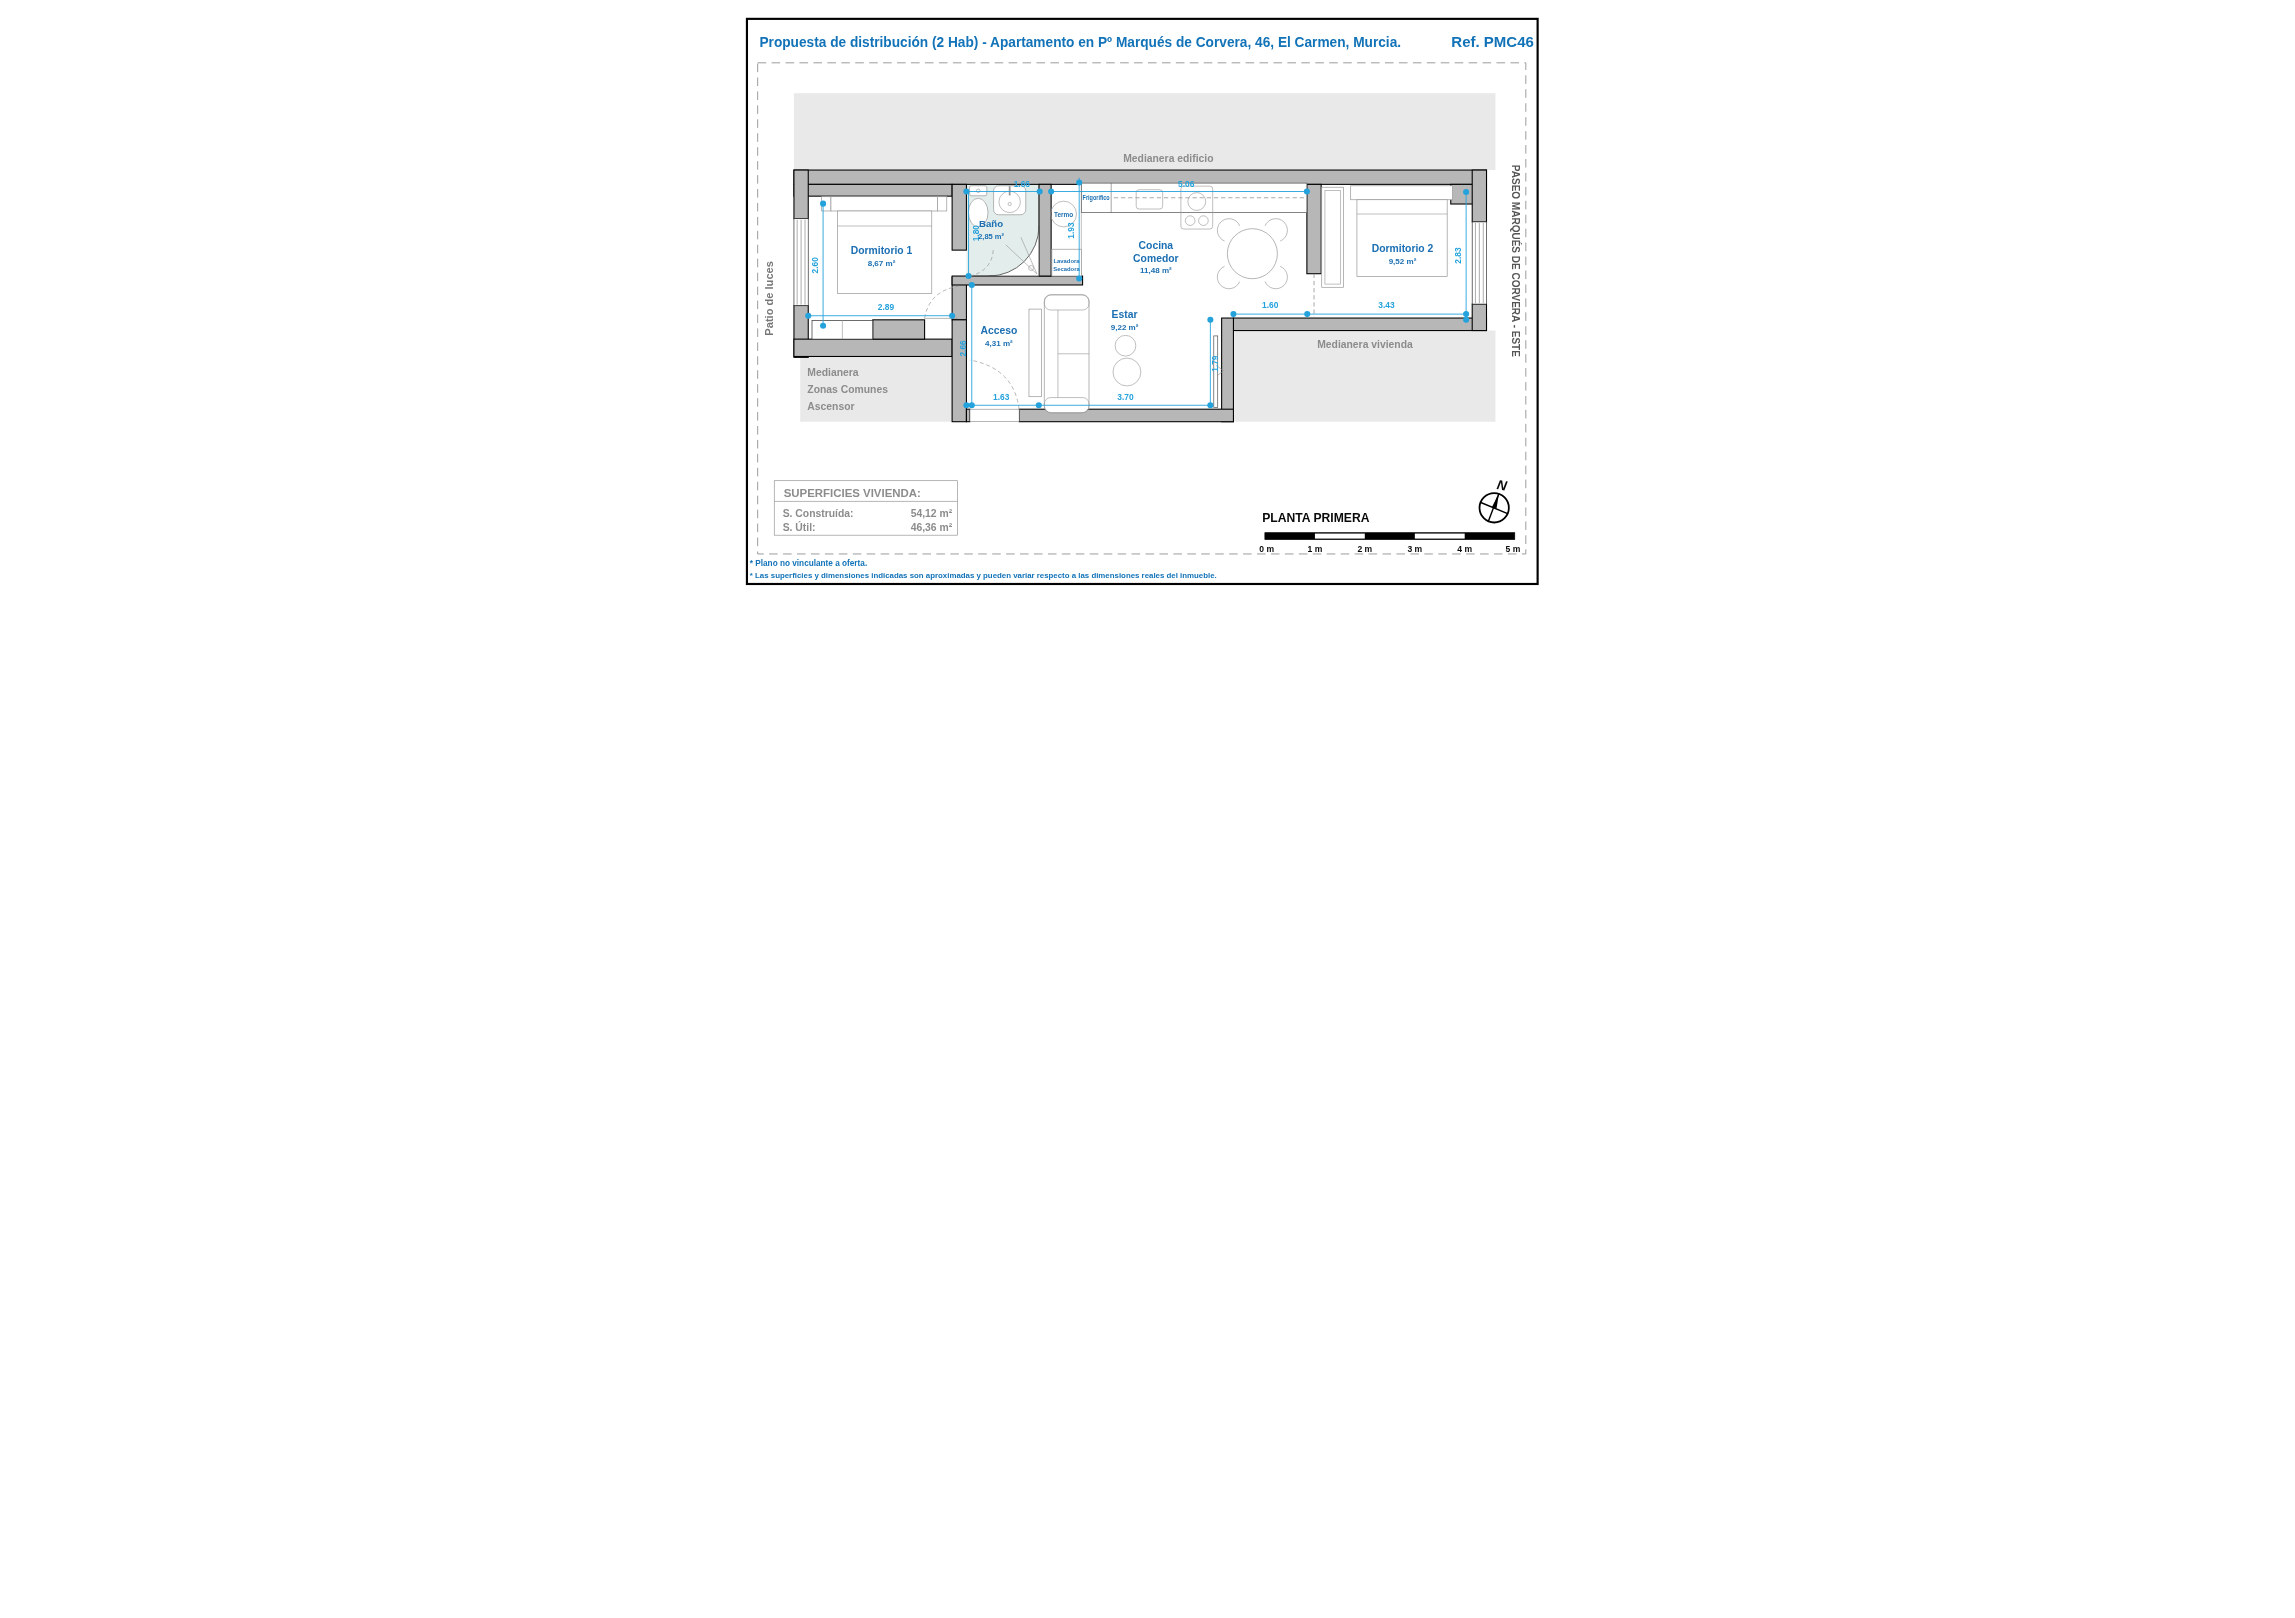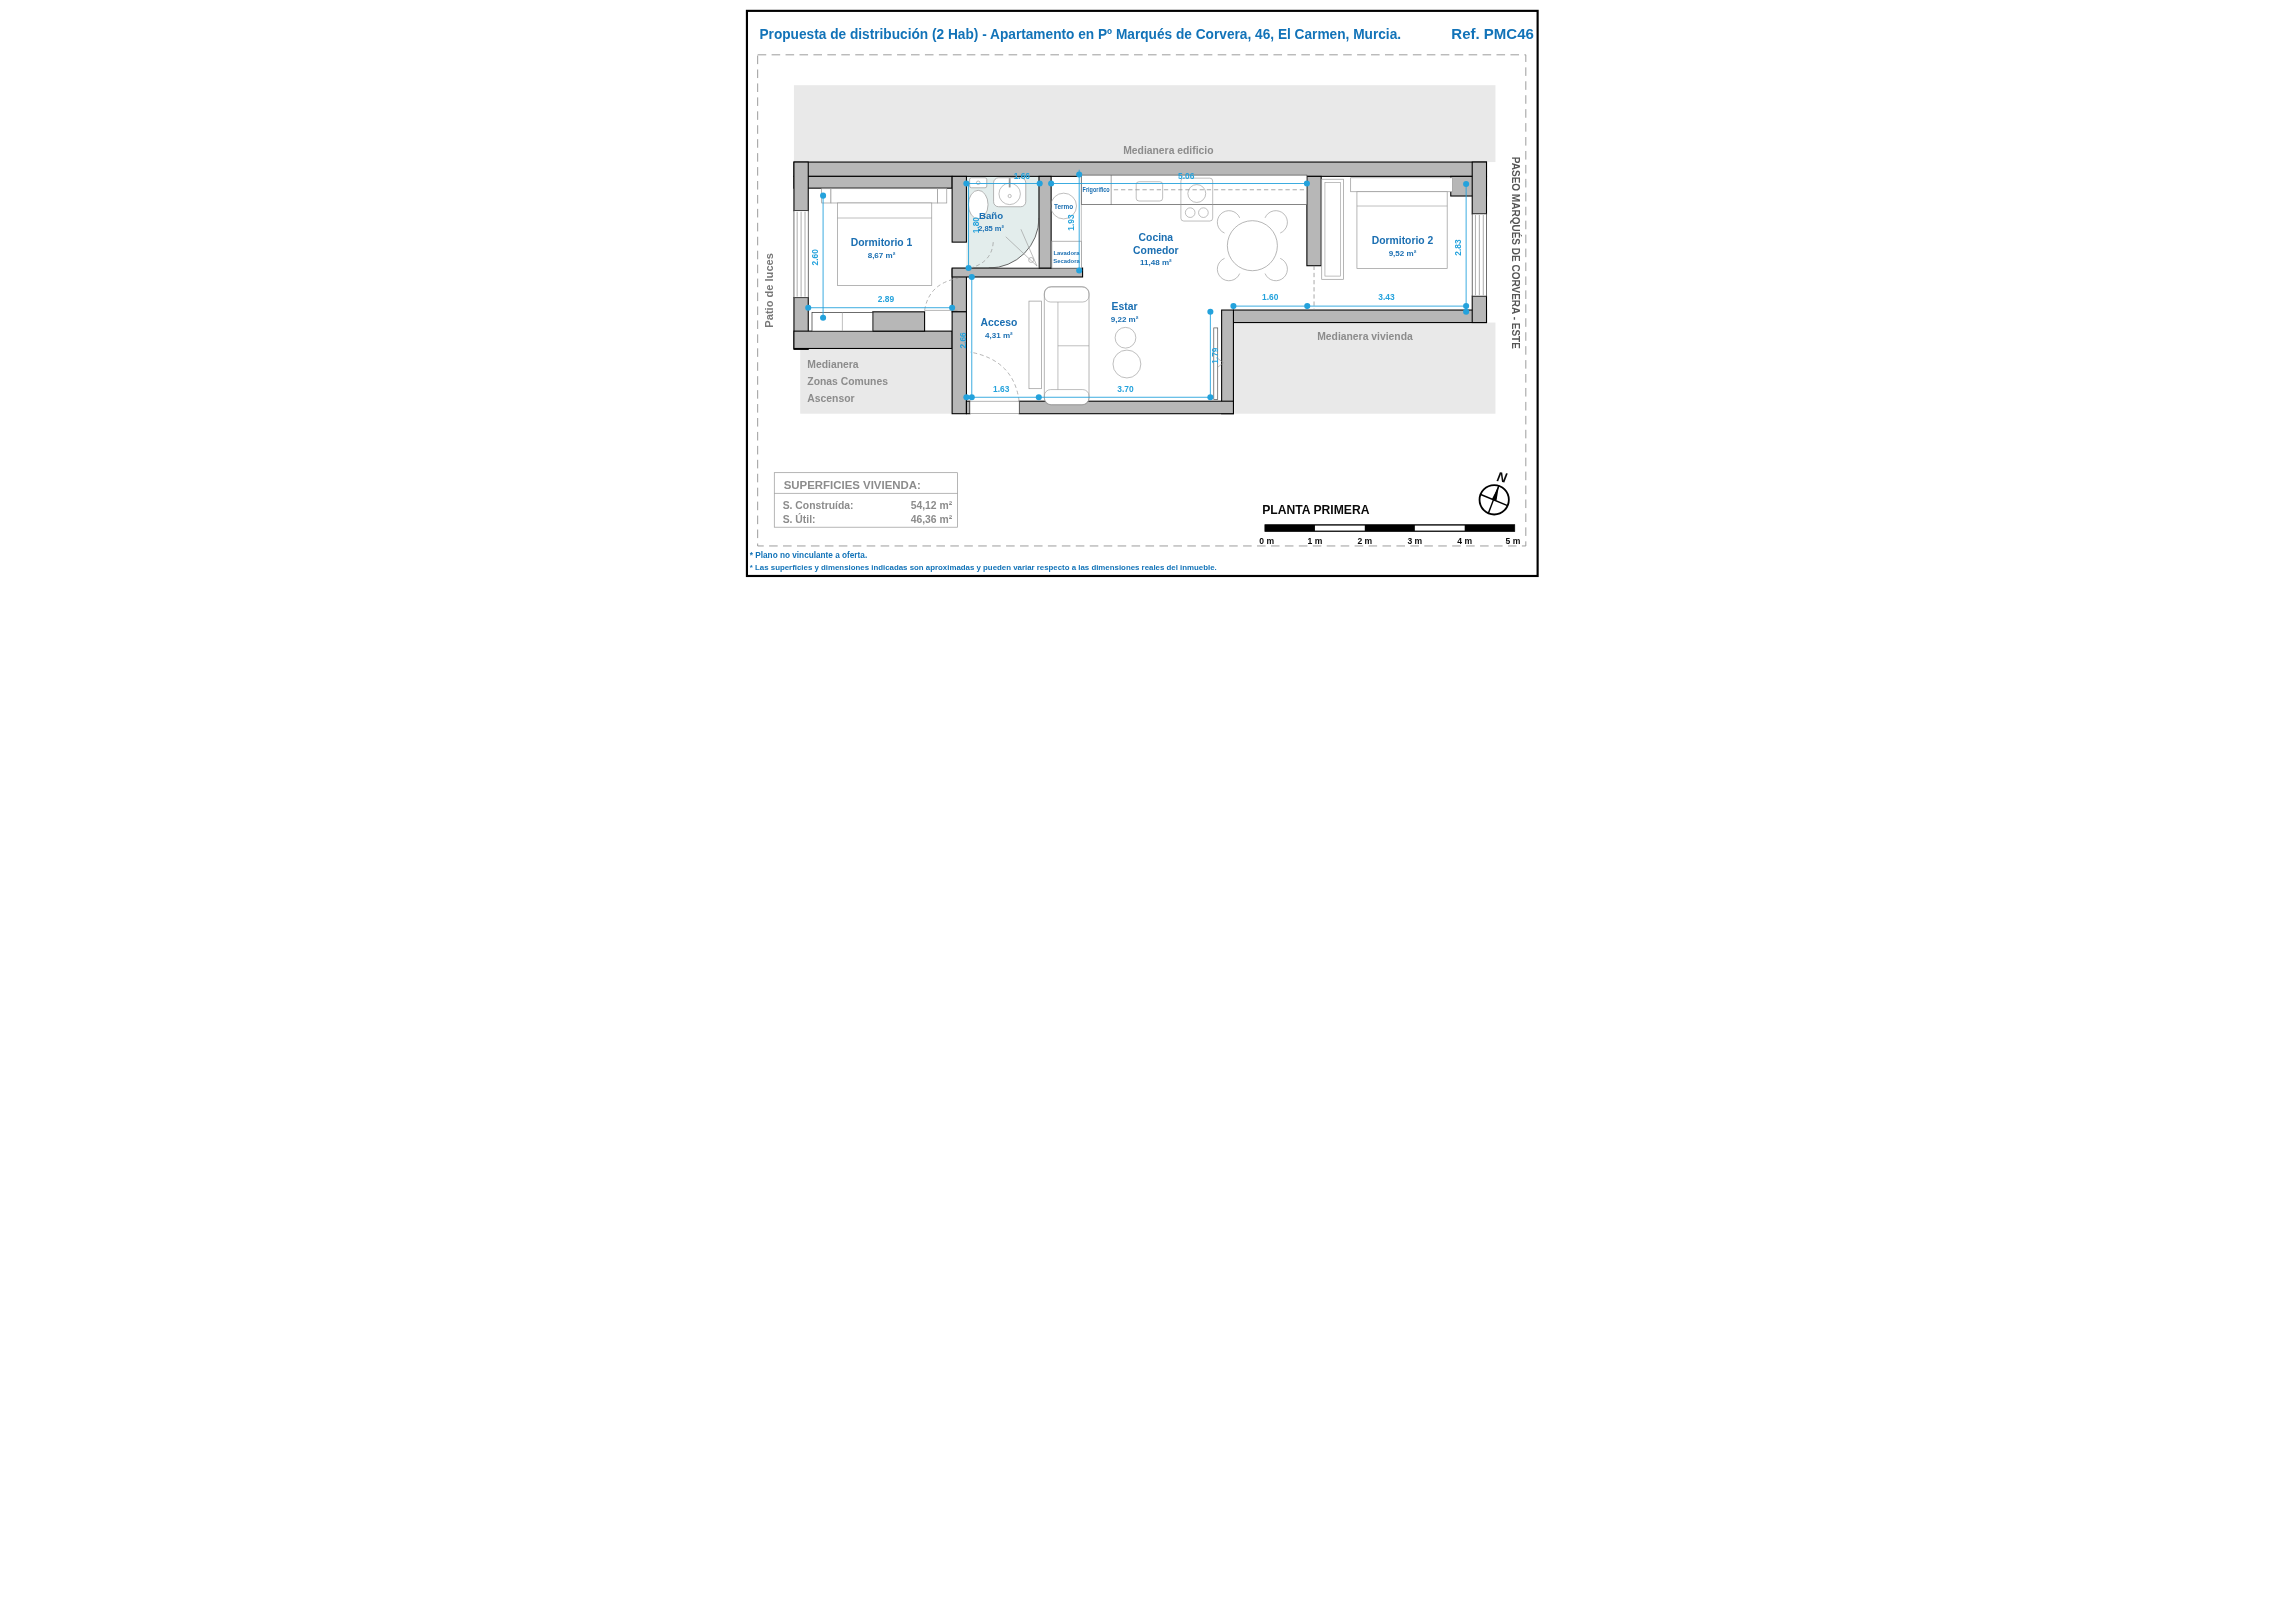--- a/index.html
+++ b/index.html
@@ -1,17 +1,17 @@
 <!DOCTYPE html>
 <html style="font-size:8px"><head>
 <meta charset="utf-8">
 <style>
   html,body{margin:0;padding:0;background:#ffffff;}
   body{font-family:"Liberation Sans", sans-serif;}
-  .page{width:100%;max-width:810px;margin:8px auto;}
+  .page{width:100%;max-width:810px;margin:16px auto;}
   svg{display:block;width:100%;height:auto;background:#fff;}
 
   
   .wall{fill:#b7b7b7;stroke:#000;stroke-width:6;}
   .bg{fill:#e9e9e9;stroke:none;}
   .bathfill{fill:#e3edec;stroke:none;}
   .win{fill:#ffffff;stroke:#333;stroke-width:4;}
   .winline{stroke:#666;stroke-width:3;fill:none;}
   .threshold{fill:#ffffff;stroke:#777;stroke-width:3;}
   .doorarc{fill:none;stroke:#999;stroke-width:4;stroke-dasharray:22 16;}

